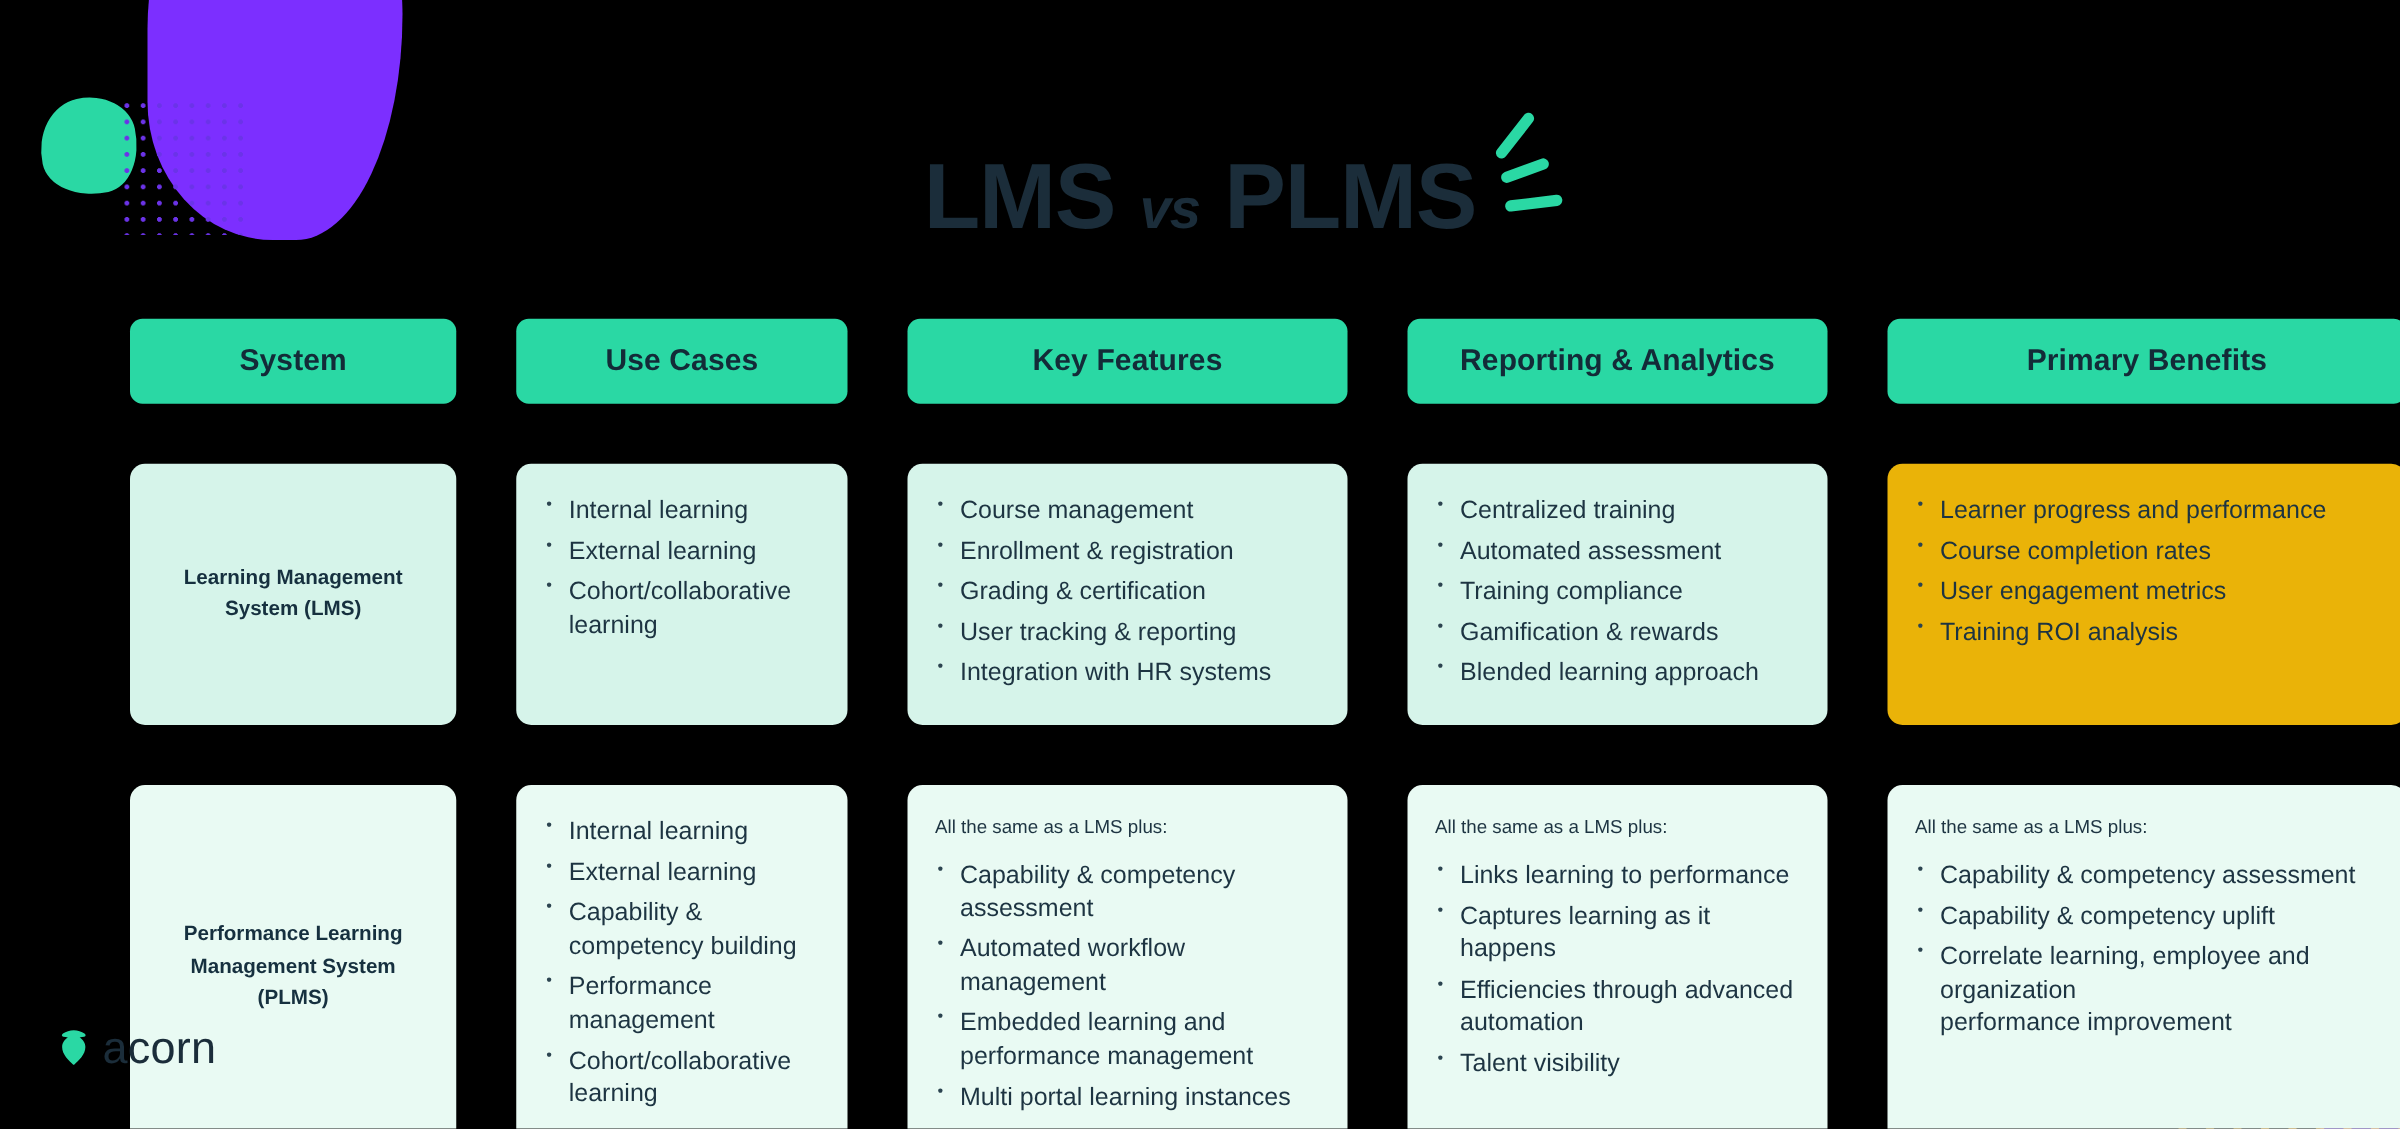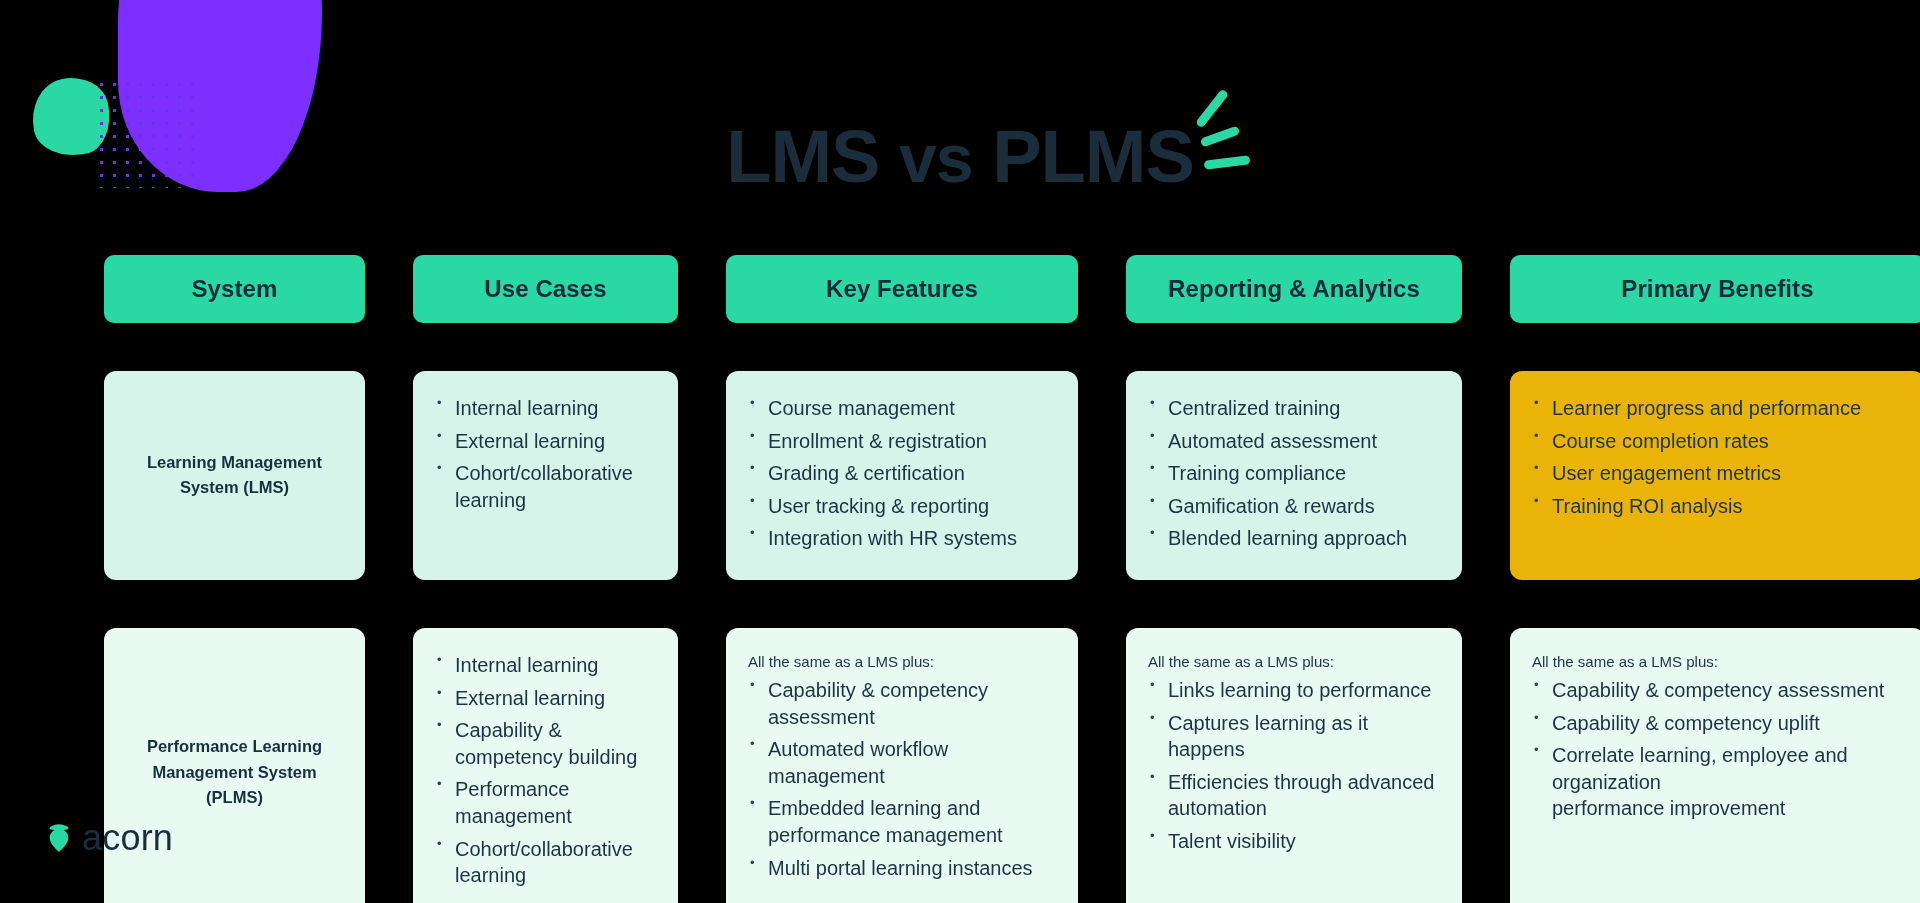--- a/index.html
+++ b/index.html
@@ -125,21 +125,21 @@
     left: 0;
     top: 120px;
     width: 1920px;
     text-align: center;
     font-size: 74px;
     font-weight: 700;
     letter-spacing: -1px;
     color: #1b2d3a;
     line-height: 1;
   }
-  .title .small { font-size: 68px; }
+  .title .small { font-size: 45px; font-style: italic; }
 
   
   .table {
     position: absolute;
     left: 104px;
     top: 255px;
     width: 1712px;
     display: grid;
     grid-template-columns: 261px 265px 352px 336px 415px;
     column-gap: 22px;
@@ -180,21 +180,21 @@
     color: #16303f;
     font-size: 16.5px;
     font-weight: 700;
     line-height: 1.55;
   }
 
   .intro {
     color: #1d3442;
     font-size: 15px;
     line-height: 1.34;
-    margin-bottom: 5px;
+    margin-bottom: 15px;
   }
 
   ul.bullets { list-style: none; }
   ul.bullets li {
     position: relative;
     color: #1d3442;
     font-size: 20px;
     line-height: 1.33;
     padding: 0 0 6px 20px;
   }

